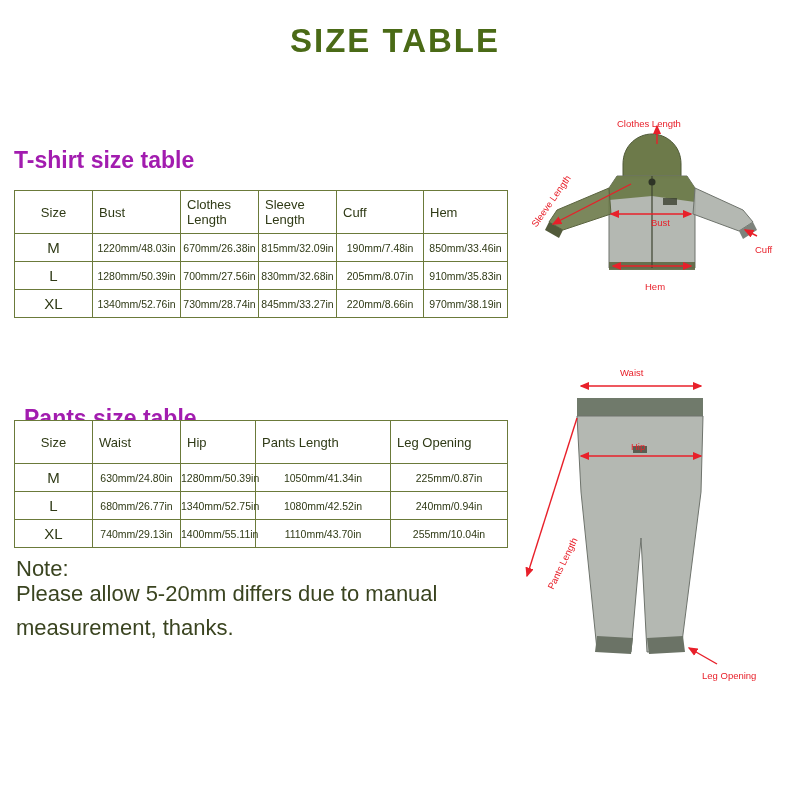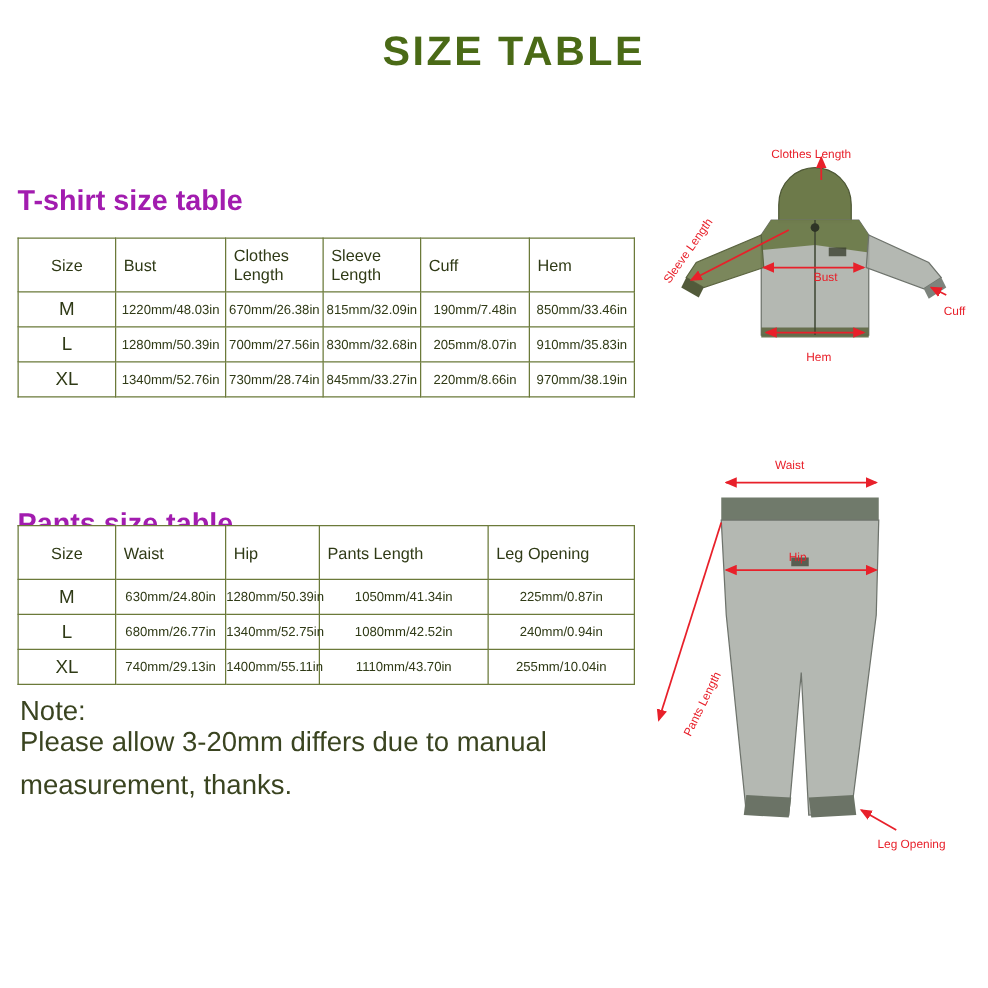--- a/index.html
+++ b/index.html
@@ -13,21 +13,21 @@
     font-family: "Liberation Sans", sans-serif;
     color: #3a3a1e;
     overflow: hidden;
     position: relative;
   }
 
   
   .header {
     position: absolute;
     top: 22px;
-    left: 16px;
+    left: 0;
     width: 704px;
     height: 46px;
   }
   .header .rule {
     position: absolute;
     top: 23px;
     height: 2px;
     background: #4a5a20;
   }
   .header .rule.left  { left: 20px;  width: 255px; }
@@ -50,21 +50,21 @@
   }
 
   
   .sec-title {
     position: absolute;
     font-size: 23px;
     font-weight: bold;
     color: #a21caf;
   }
   #tshirt-title { left: 14px; top: 147px; }
-  #pants-title  { left: 14px; top: 405px; text-align: right; }
+  #pants-title  { left: 24px; top: 405px; text-align: right; }
 
   
   table.size-table {
     position: absolute;
     border-collapse: collapse;
     table-layout: fixed;
     background: #fff;
   }
   table.size-table th,
   table.size-table td {
@@ -219,21 +219,21 @@
       <td class="c-size">XL</td>
       <td>740mm/29.13in</td>
       <td>1400mm/55.11in</td>
       <td>1110mm/43.70in</td>
       <td>255mm/10.04in</td>
     </tr>
   </tbody>
 </table>
 
 <div class="note" id="note-title">Note:</div>
-<div class="note" id="note-body">Please allow 3-20mm differs due to manual measurement, thanks.</div>
+<div class="note" id="note-body">Please allow 5-20mm differs due to manual measurement, thanks.</div>
 
 <div class="illus" id="jacket-illus">
   <svg width="280" height="215" viewBox="0 0 280 215">
     <defs>
       <marker id="arrJ" markerWidth="7" markerHeight="7" refX="6" refY="3" orient="auto">
         <path d="M0,0 L7,3 L0,6 z" fill="#e8202a"></path>
       </marker>
       <marker id="arrJs" markerWidth="7" markerHeight="7" refX="1" refY="3" orient="auto">
         <path d="M7,0 L0,3 L7,6 z" fill="#e8202a"></path>
       </marker>

